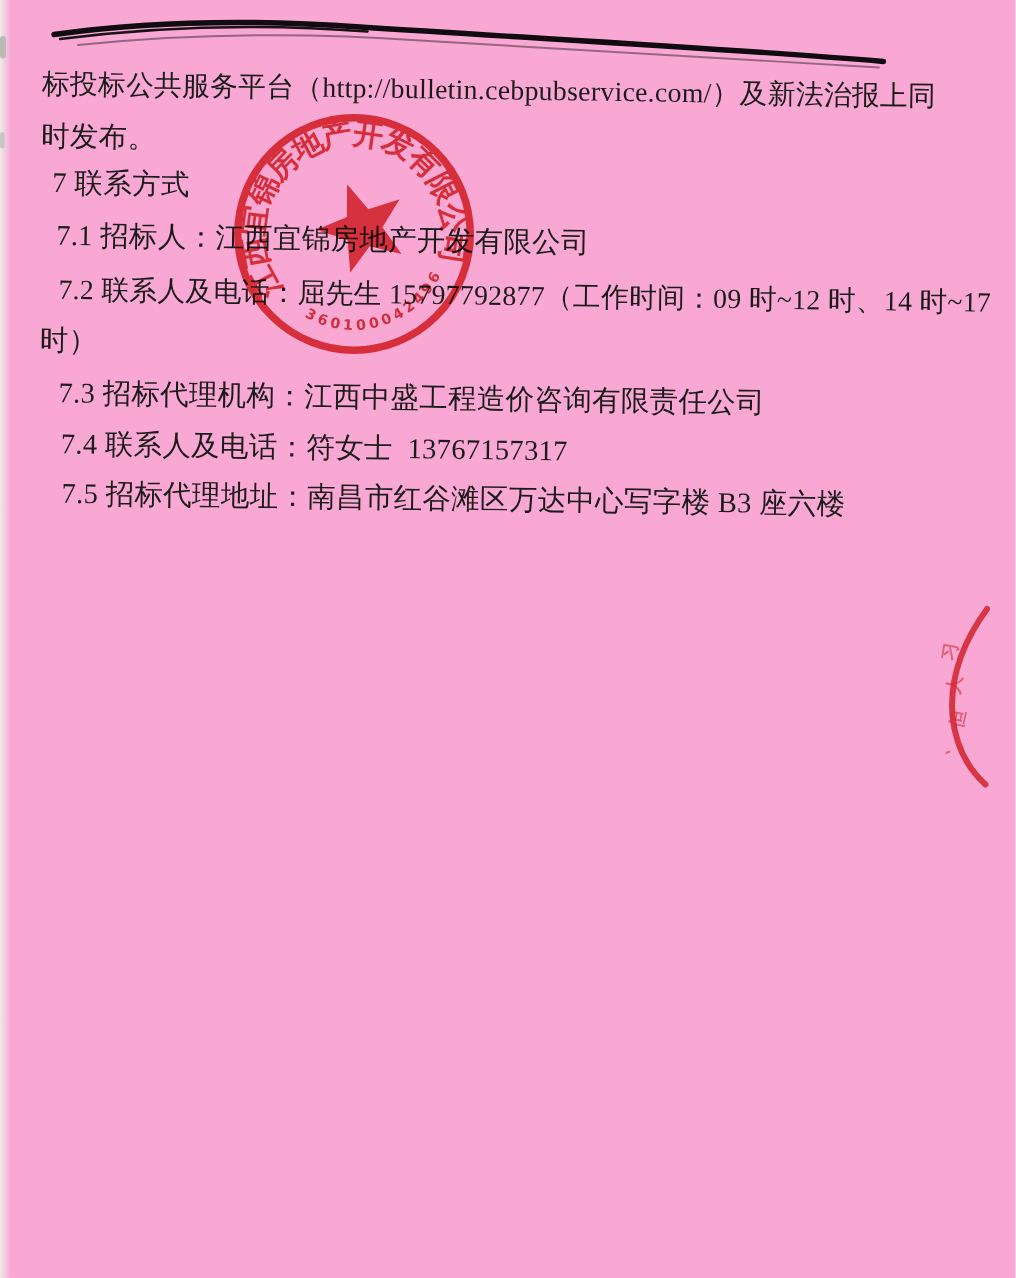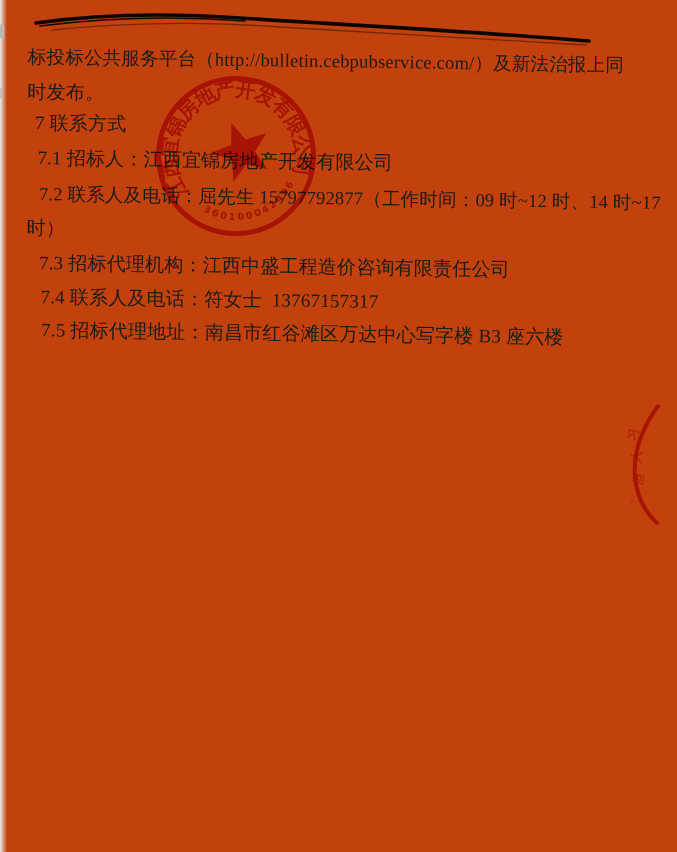--- a/index.html
+++ b/index.html
@@ -1,20 +1,20 @@
 <!DOCTYPE html>
 <html><head>
 <meta charset="utf-8">
 <style>
   html,body{margin:0;padding:0;background:#e8e8e8;}
   .page{
     position:relative;
     width:677px;height:852px;
     margin:0 auto;
-    background:#c2410c;
+    background:#f9a8d4;
     overflow:hidden;
     font-family:"Liberation Serif","DejaVu Serif",serif;
   }
   
   .edge-shade{
     position:absolute;left:0;top:0;width:7px;height:852px;
     background:linear-gradient(to right,#ececea,rgba(253,253,252,0));
     pointer-events:none;
   }
   .smudge{position:absolute;background:#b9b9b6;border-radius:2px;}

